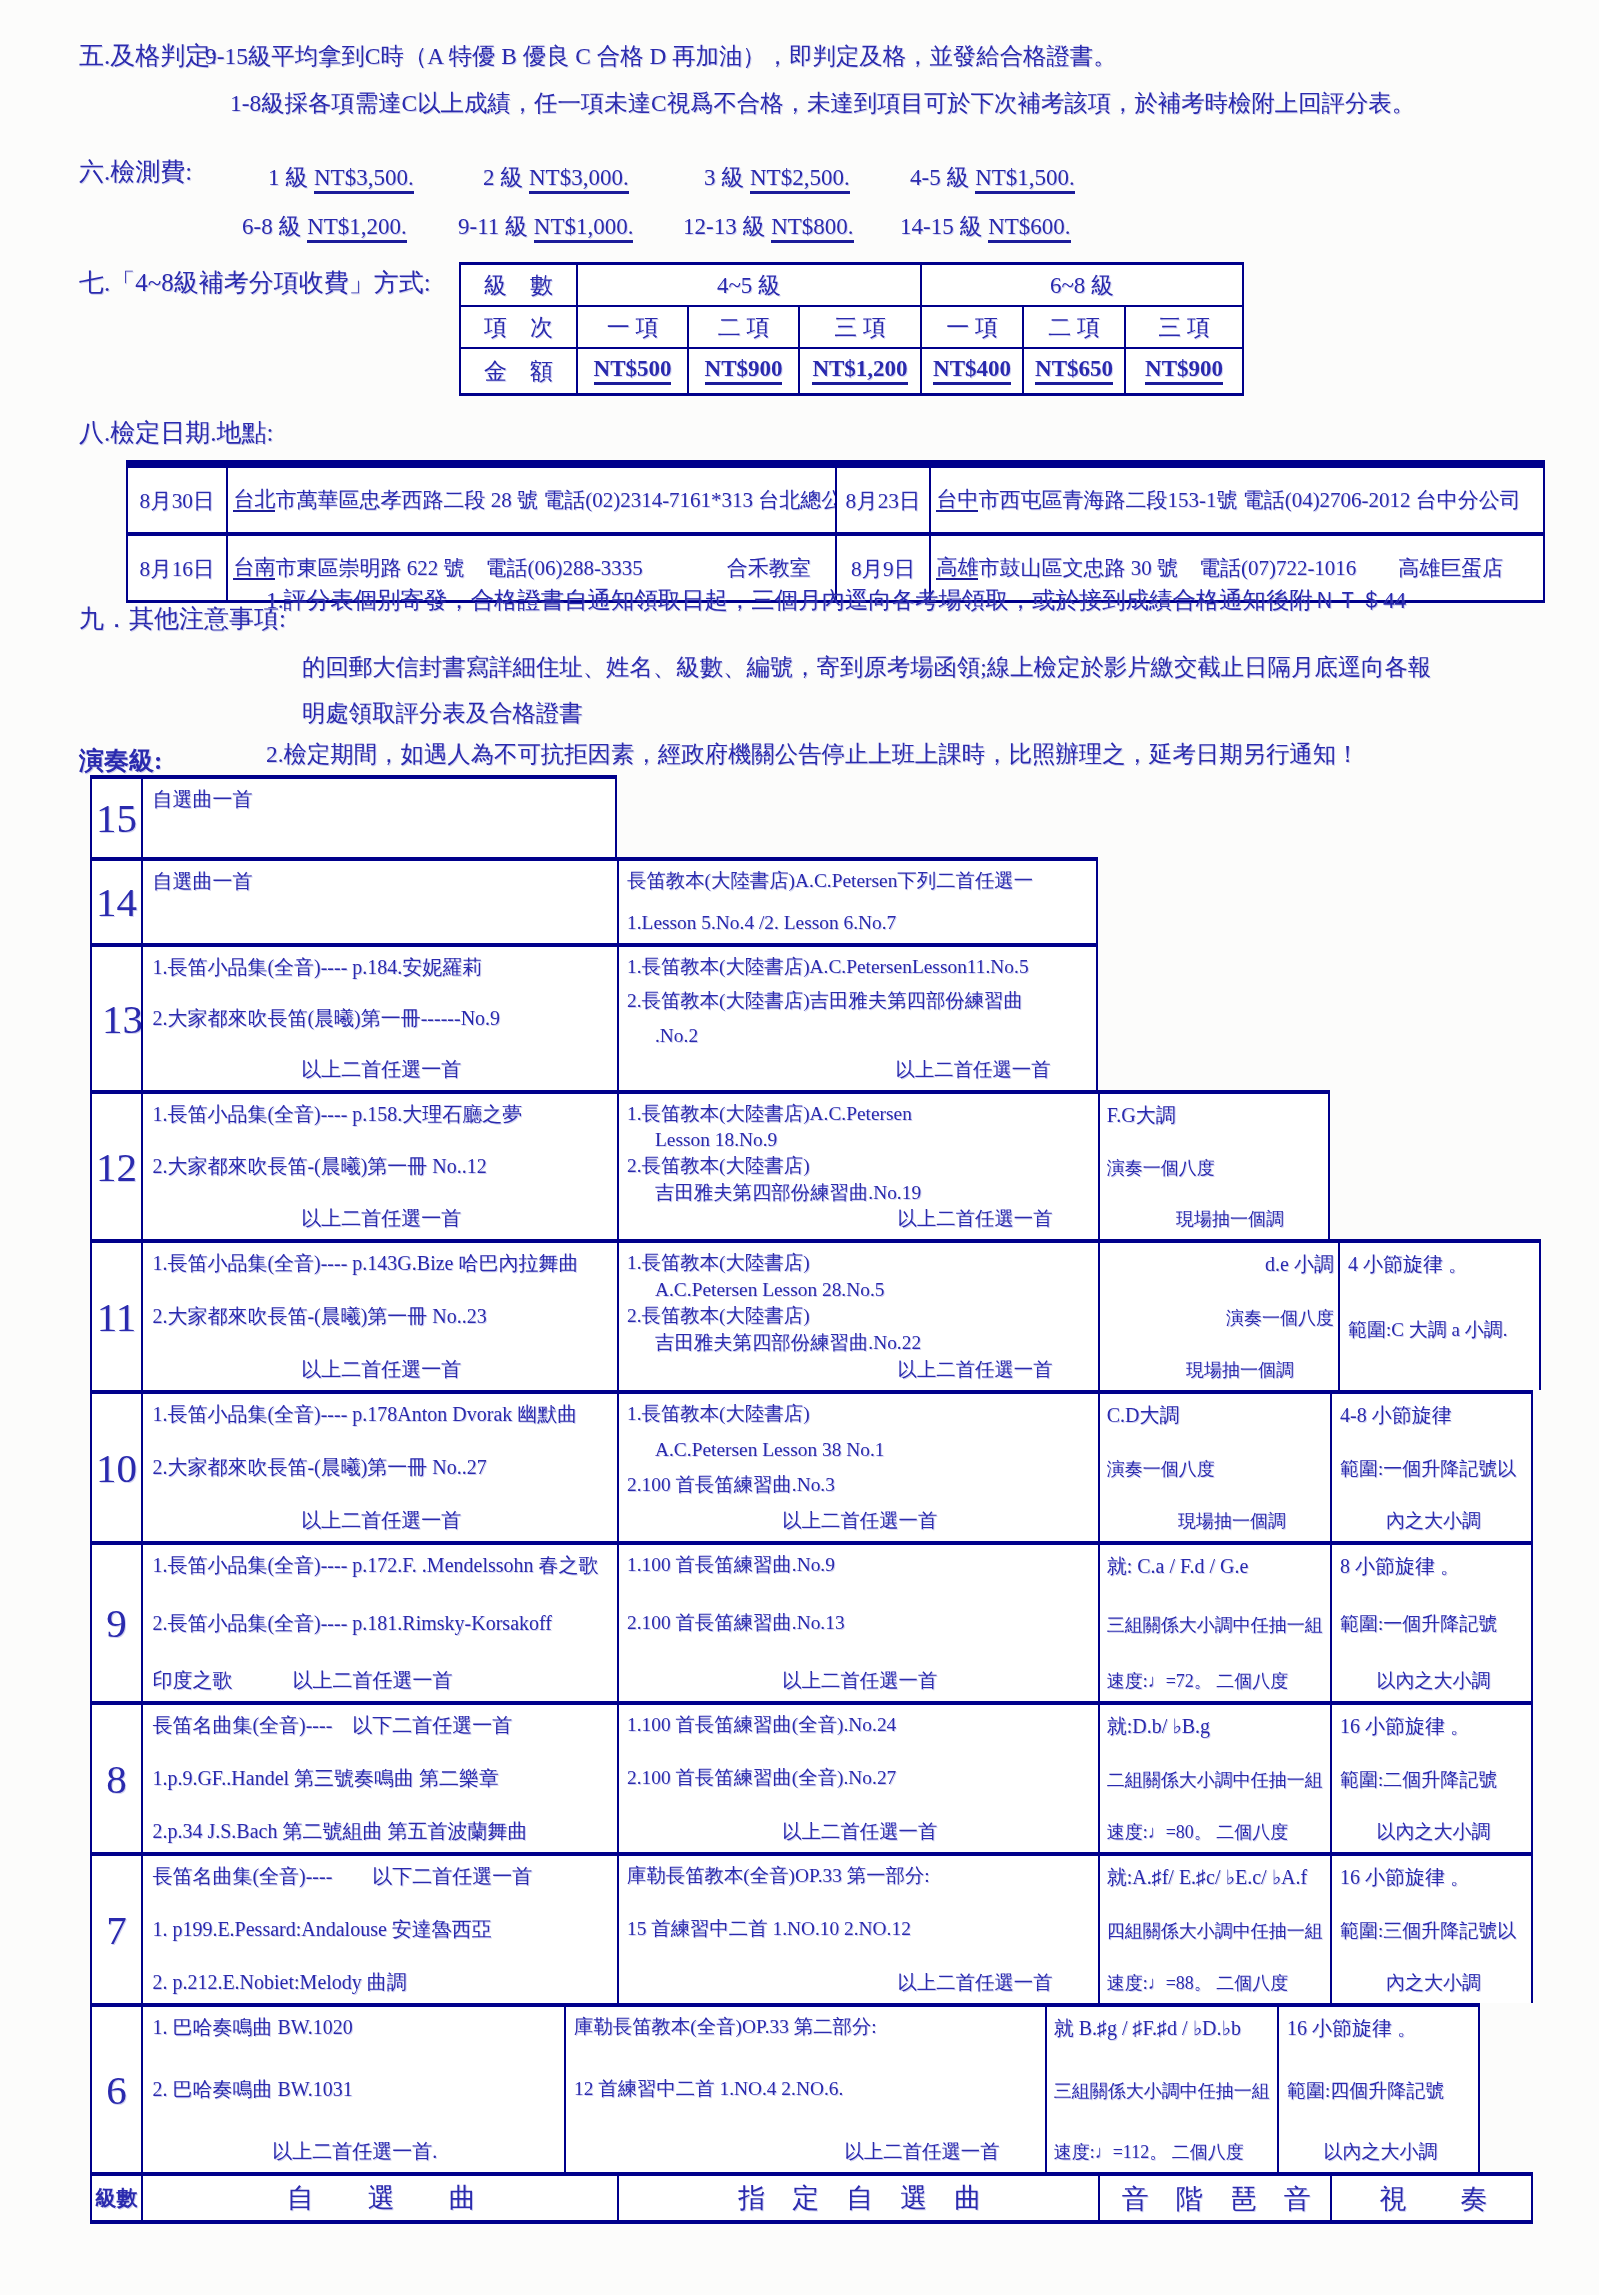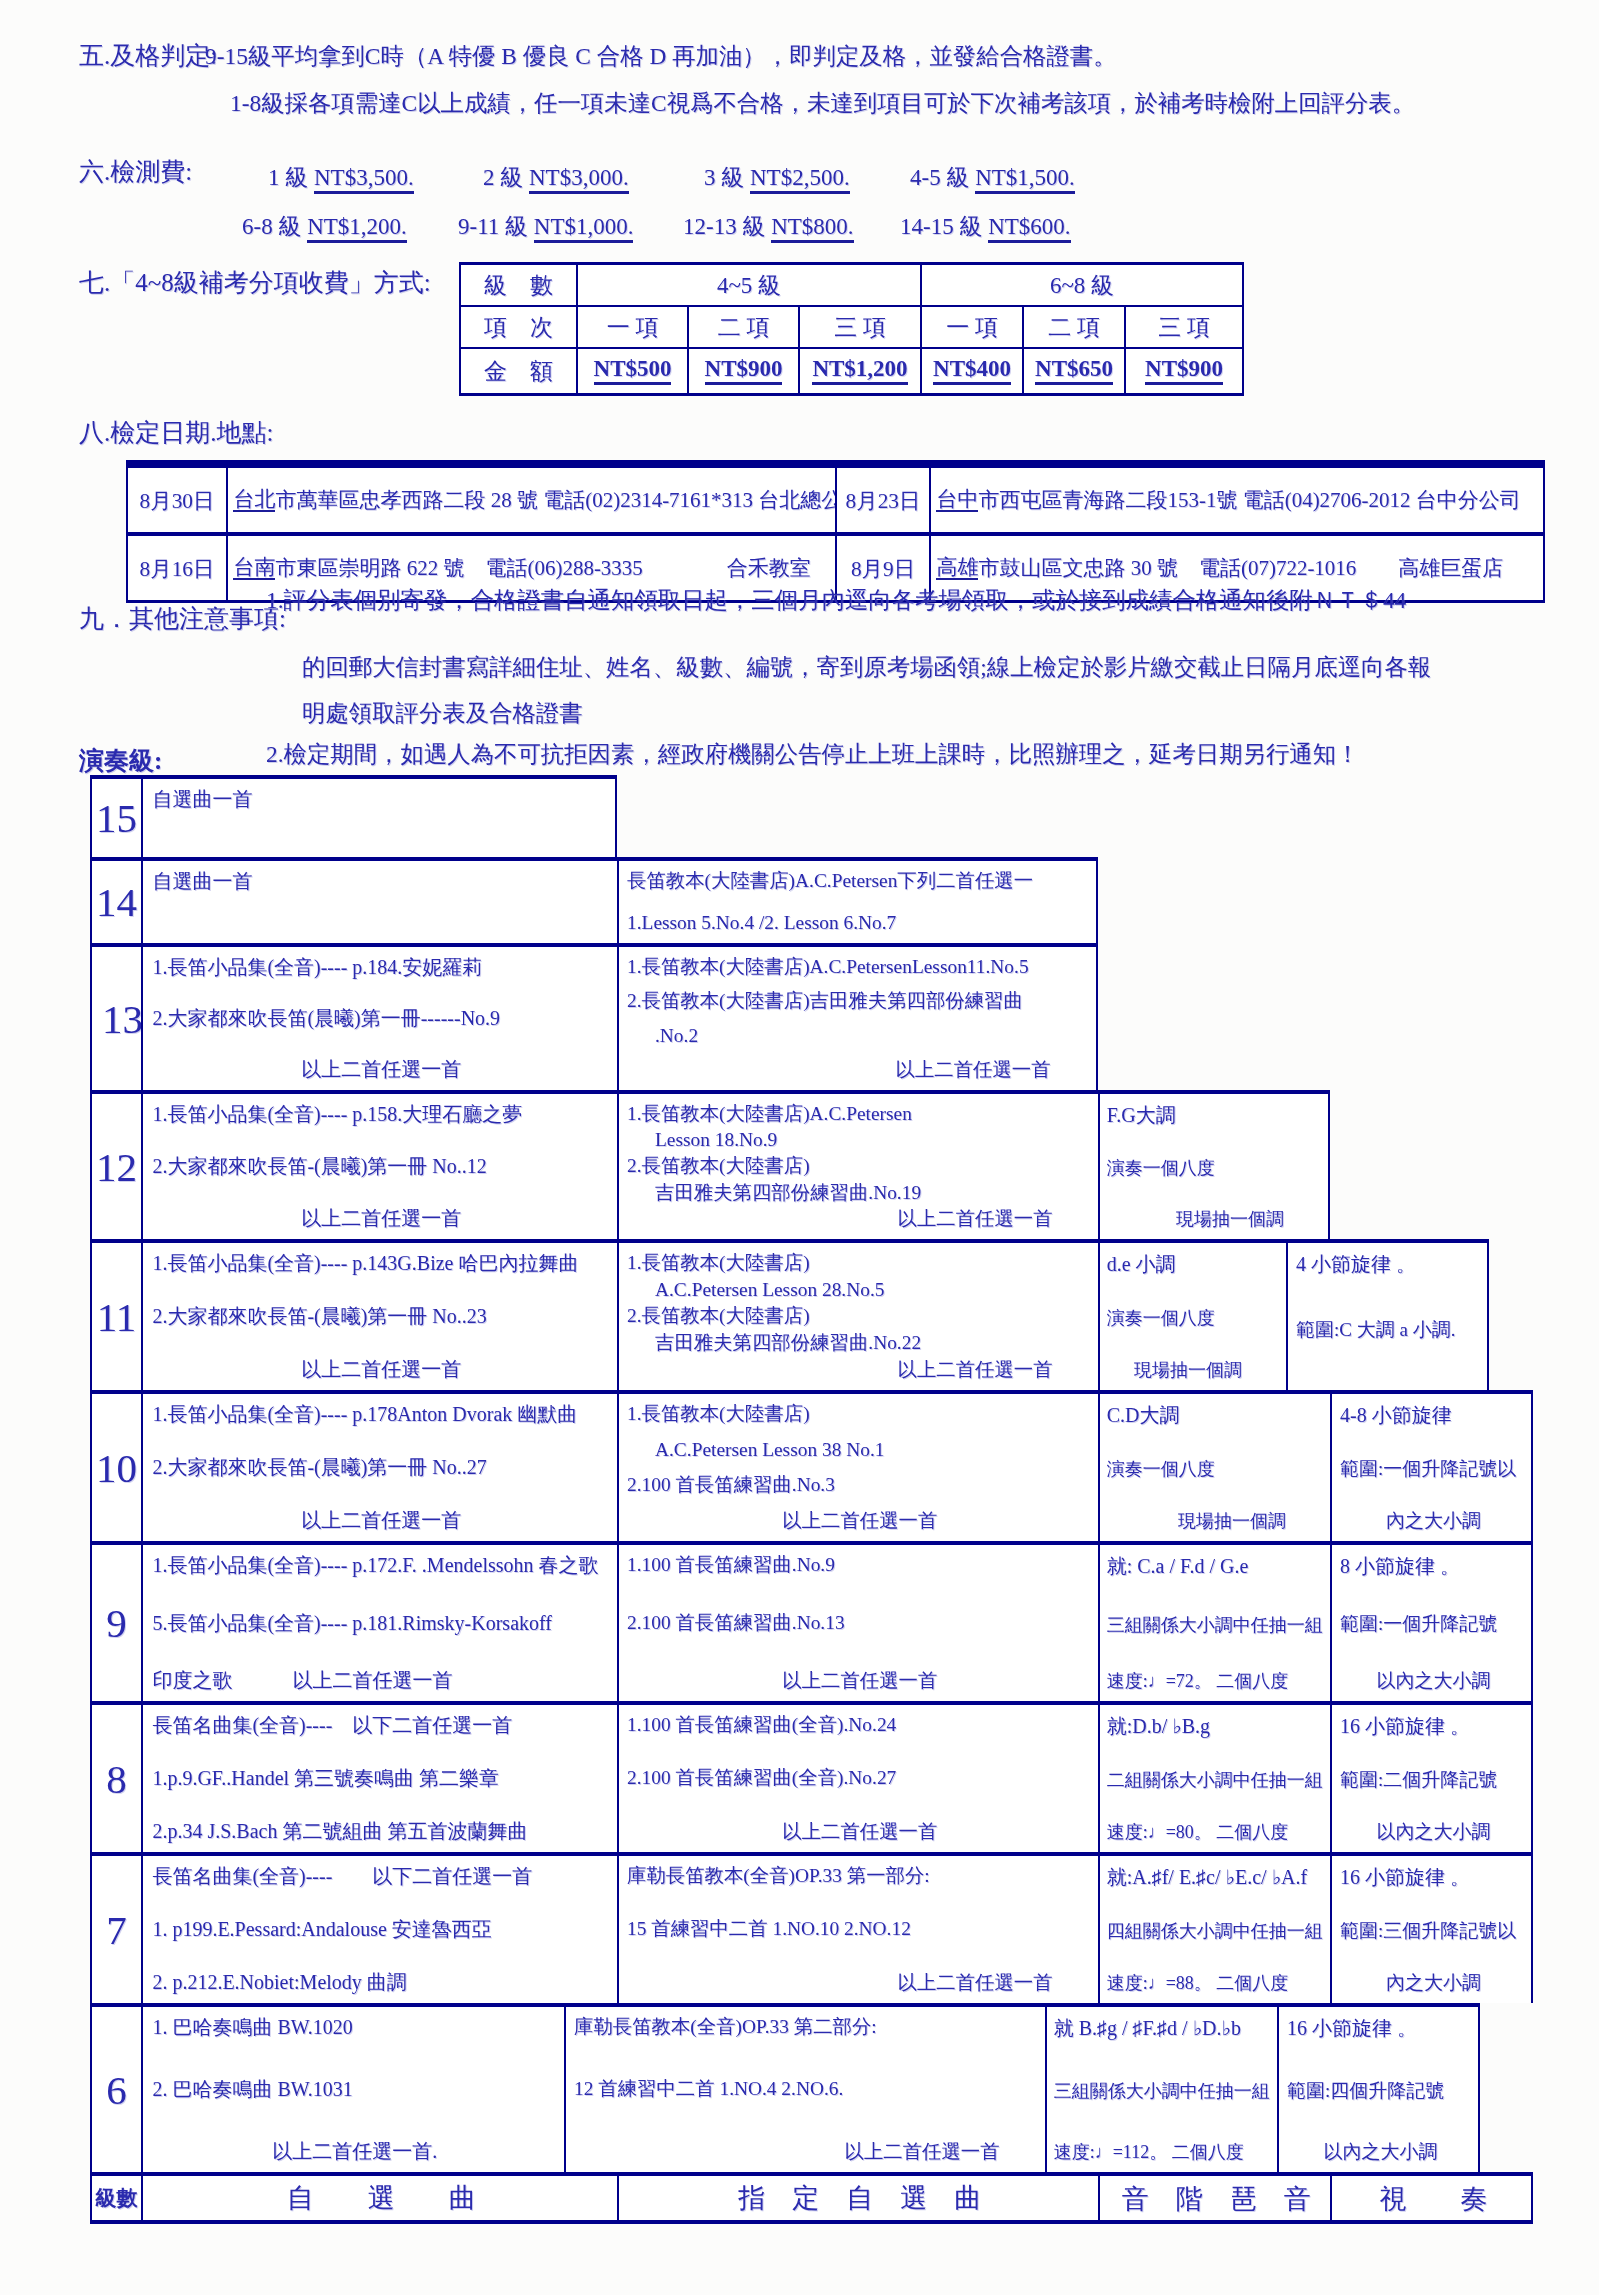--- a/index.html
+++ b/index.html
@@ -205,21 +205,21 @@
         <div class="g-line ln-l">2.大家都來吹長笛-(晨曦)第一冊 No..23</div>
         <div class="g-line ln-c">以上二首任選一首</div>
       </div>
       <div class="g-cell g-b" style="width: 481px;">
         <div class="g-line ln-l">1.長笛教本(大陸書店)</div>
         <div class="g-line ln-i">A.C.Petersen Lesson 28.No.5</div>
         <div class="g-line ln-l">2.長笛教本(大陸書店)</div>
         <div class="g-line ln-i">吉田雅夫第四部份練習曲.No.22</div>
         <div class="g-line ln-r">以上二首任選一首</div>
       </div>
-      <div class="g-cell g-c" style="width: 188px;">
+      <div class="g-cell g-c" style="width: 240px; align-items: flex-end;">
         <div class="g-line ln-l ln-b">d.e 小調</div>
         <div class="g-line ln-l">演奏一個八度</div>
         <div class="g-line ln-r">現場抽一個調</div>
       </div>
       <div class="g-cell g-d" style="width: 203px;">
         <div class="g-line ln-l ln-b">4 小節旋律 。</div>
         <div class="g-line ln-l">範圍:C 大調  a 小調.</div>
         <div class="g-line ln-l"></div>
       </div>
     </div>
@@ -244,21 +244,21 @@
       <div class="g-cell g-d" style="width: 203px;">
         <div class="g-line ln-l ln-b">4-8 小節旋律</div>
         <div class="g-line ln-l">範圍:一個升降記號以</div>
         <div class="g-line ln-c">內之大小調</div>
       </div>
     </div>
     <div class="g-row" style="height: 160px;">
       <div class="g-cell g-level" style="width: 51px;">9</div>
       <div class="g-cell g-a" style="width: 476px; gap: 14px;">
         <div class="g-line ln-l">1.長笛小品集(全音)---- p.172.F. .Mendelssohn 春之歌</div>
-        <div class="g-line ln-l">5.長笛小品集(全音)---- p.181.Rimsky-Korsakoff</div>
+        <div class="g-line ln-l">2.長笛小品集(全音)---- p.181.Rimsky-Korsakoff</div>
         <div class="g-line ln-l">印度之歌　　　以上二首任選一首</div>
       </div>
       <div class="g-cell g-b" style="width: 481px;">
         <div class="g-line ln-l">1.100 首長笛練習曲.No.9</div>
         <div class="g-line ln-l">2.100 首長笛練習曲.No.13</div>
         <div class="g-line ln-c">以上二首任選一首</div>
       </div>
       <div class="g-cell g-c" style="width: 232px;">
         <div class="g-line ln-l ln-b">就: C.a / F.d / G.e</div>
         <div class="g-line ln-l">三組關係大小調中任抽一組</div>

